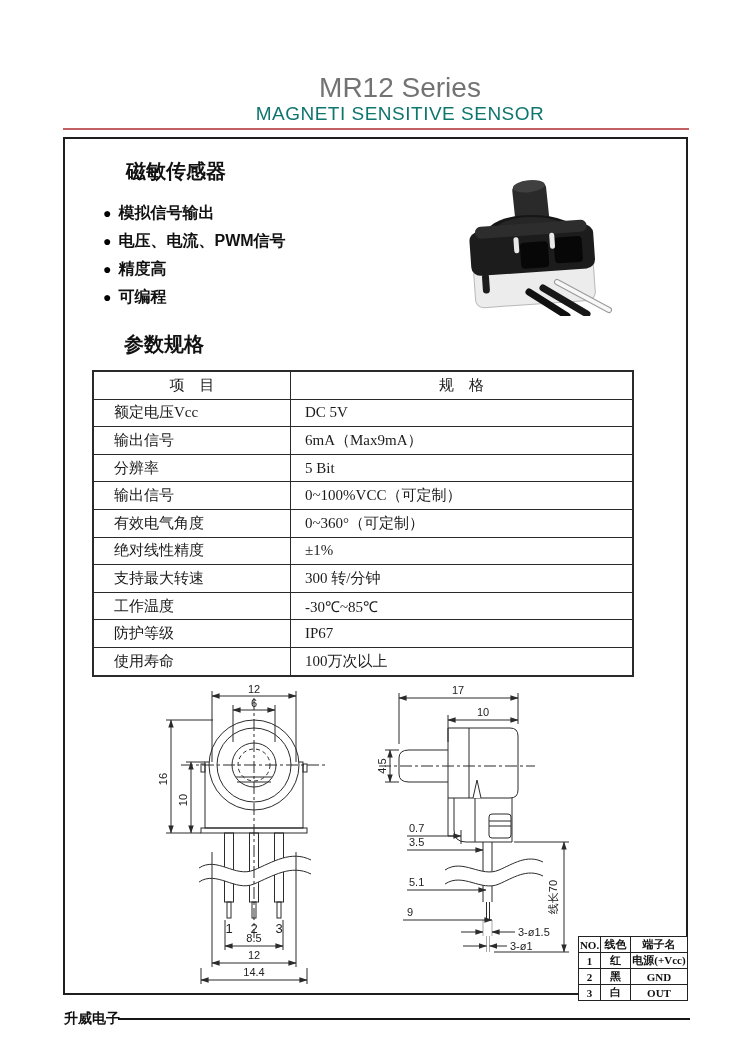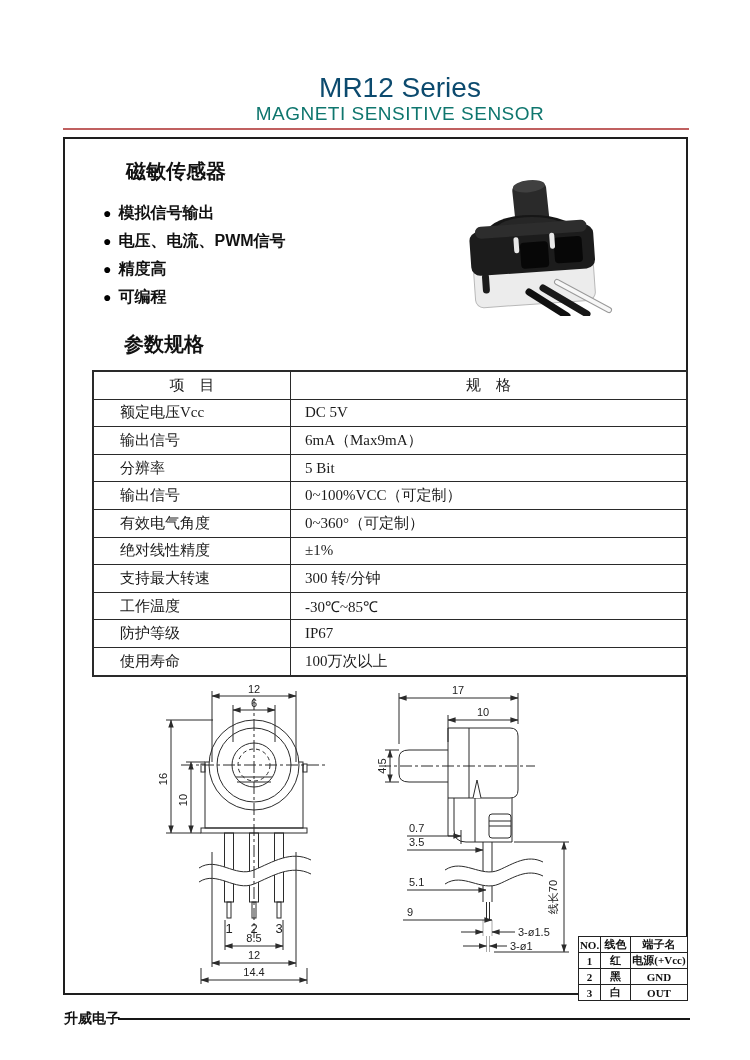--- a/index.html
+++ b/index.html
@@ -1,38 +1,38 @@
 <!DOCTYPE html>
 <html><head>
 <meta charset="utf-8">
 <style>
   html,body{margin:0;padding:0;background:#ffffff;}
   .page{position:relative;width:750px;height:1060px;background:#fff;overflow:hidden;
         font-family:"Liberation Sans",sans-serif;color:#1b1b1b;}
   
   .doc-title{position:absolute;left:50px;top:72px;width:700px;text-align:center;
-             font-size:28px;color:#0c4a6e;}
+             font-size:28px;color:#737373;}
   .doc-subtitle{position:absolute;left:50px;top:103px;width:700px;text-align:center;
              font-size:19px;letter-spacing:.5px;color:#0f766e;}
   .red-rule{position:absolute;left:63px;top:128px;width:626px;height:2px;background:#c06060;}
   
   .main-box{position:absolute;left:63px;top:137px;width:621px;height:854px;border:2px solid #1e1e1e;}
   .sec-heading{position:absolute;font-size:20px;font-weight:bold;color:#111;margin-left:39px;}
   .h-intro{left:87px;top:158px;}
   .h-specs{left:85px;top:331px;}
   
   .features{position:absolute;left:103px;top:199px;}
   .feature{display:flex;align-items:center;height:28px;font-size:16px;font-weight:bold;color:#111;}
   .feature .dot{font-size:14px;margin-right:7px;color:#000;}
   
   .spec-table{position:absolute;left:92px;top:370px;border-collapse:collapse;border:2px solid #2a2a2a;
-              table-layout:fixed;width:596px;}
+              table-layout:fixed;width:542px;}
   .spec-table td{border:1px solid #2a2a2a;height:26.6px;vertical-align:middle;
               font-family:"Liberation Serif",serif;font-size:15px;color:#1b1b1b;padding:0;}
-  .spec-table td.item{width:196px;padding-left:26px;}
+  .spec-table td.item{width:196px;padding-left:20px;}
   .spec-table td.spec{padding-left:14px;}
   .spec-table tr.head td{text-align:center;padding-left:0;}
   
   .wire-table{position:absolute;left:578px;top:936px;border-collapse:collapse;border:1px solid #222;
               table-layout:fixed;width:110px;background:#fff;font-weight:bold;}
   .wire-table td{border:1px solid #222;height:13px;text-align:center;vertical-align:middle;
               font-family:"Liberation Serif",serif;font-size:11px;color:#111;padding:0;white-space:nowrap;overflow:hidden;}
   .wire-table td.c0{width:21px;}
   .wire-table td.c1{width:29px;}
   

